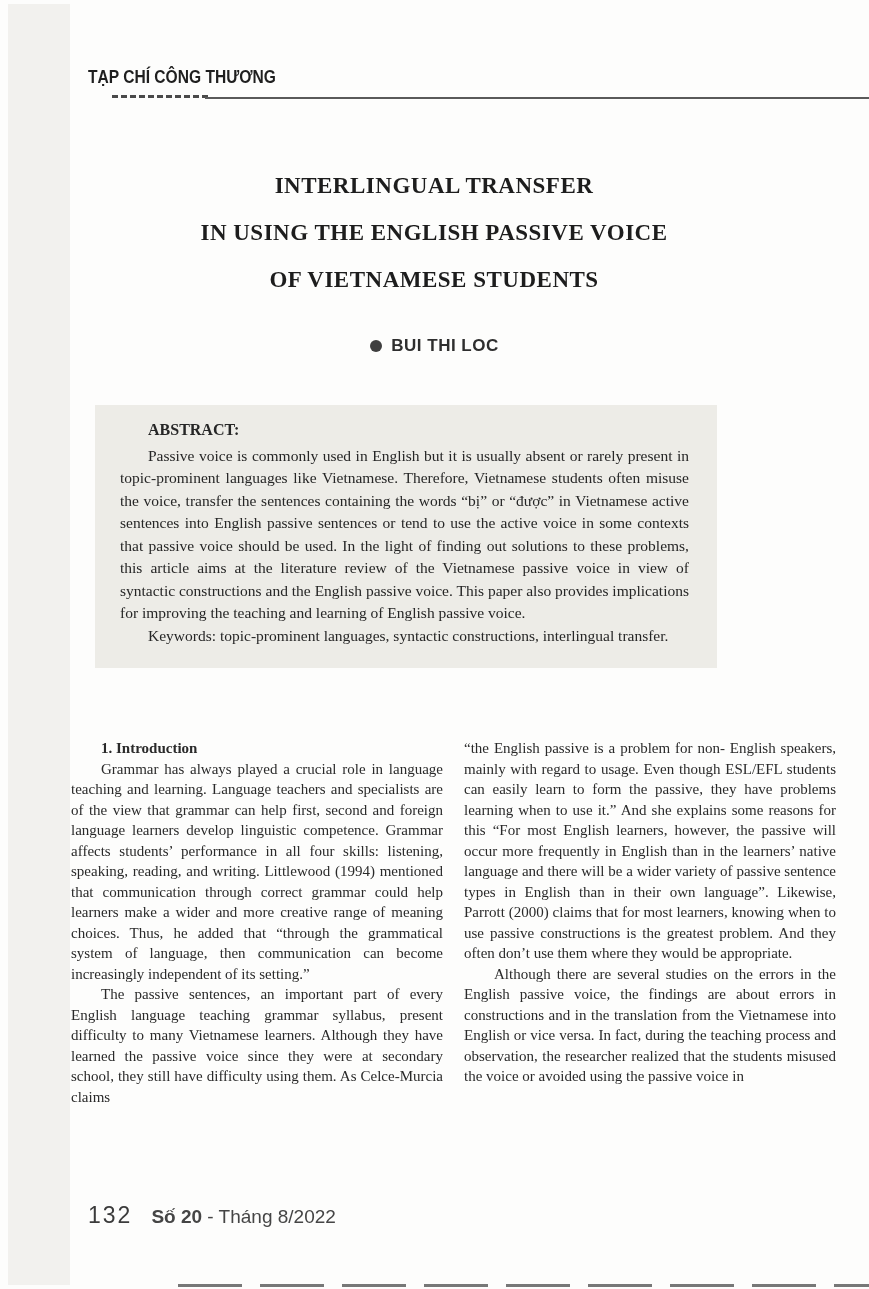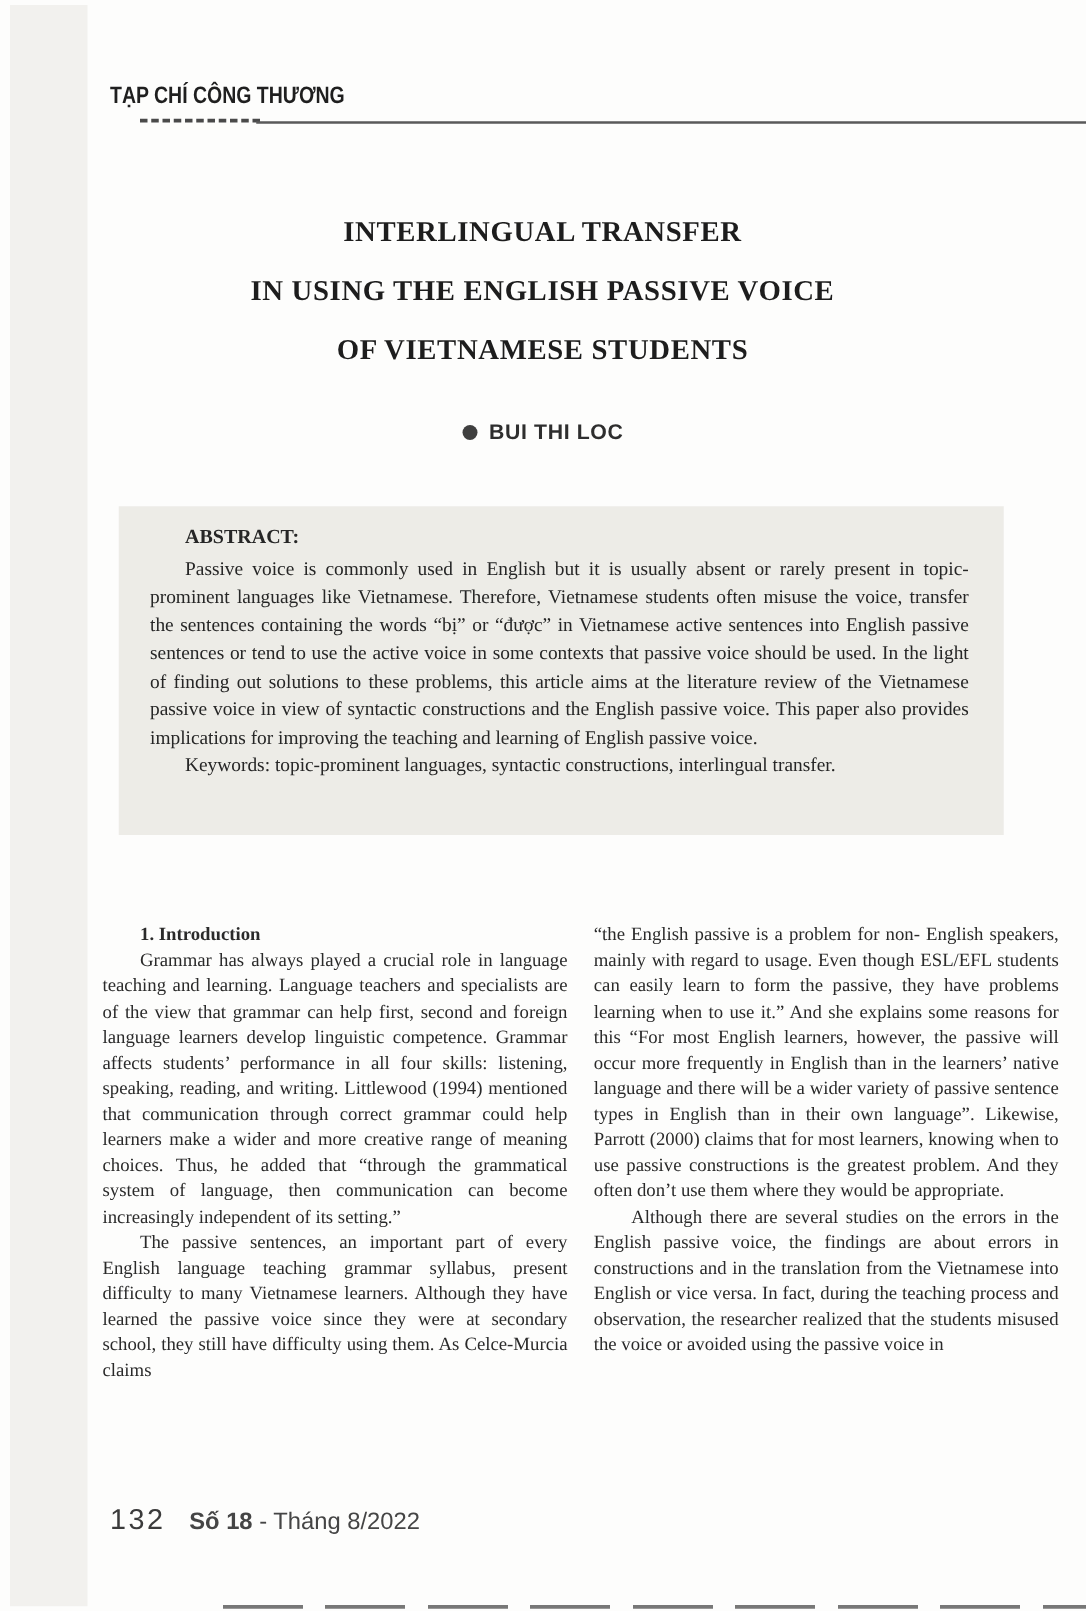--- a/index.html
+++ b/index.html
@@ -39,30 +39,30 @@
   .author-row {
     position:absolute; top:336px; left:0; width:100%;
     text-align:center; font-family:Liberation Sans, sans-serif;
     font-weight:bold; font-size:17px; color:#2e2e2e; letter-spacing:.5px;
   }
   .author-bullet {
     display:inline-block; width:12px; height:12px; border-radius:50%;
     background:#3f3f3f; margin-right:9px; vertical-align:-1px;
   }
   .abstract-box {
-    position:absolute; left:95px; top:405px; width:708px; height:263px;
+    position:absolute; left:95px; top:405px; width:622px; height:263px;
     background:#edece7; box-sizing:border-box; padding:14px 28px 0 25px;
     font-size:15.5px; line-height:22.5px; text-align:justify; color:#262626;
   }
   .abstract-heading { font-weight:bold; text-indent:28px; margin:0 0 3px 0; font-size:16px; }
   .abstract-body    { margin:0; text-indent:28px; }
   .keywords-line    { margin:0; text-indent:28px; }
   .keywords-label   { font-weight:normal; }
   .body-columns {
-    position:absolute; top:738px; left:82px; width:765px;
+    position:absolute; top:738px; left:71px; width:765px;
     display:flex; gap:21px;
   }
   .column { width:372px; font-size:15px; line-height:20.5px; text-align:justify; color:#2a2a2a; }
   .section-heading { font-weight:bold; text-indent:30px; margin:0 0 1px 0; }
   .column p { margin:0; }
   .p-indent { text-indent:30px; }
   .page-footer {
     position:absolute; left:88px; top:1202px;
     font-family:"Liberation Sans", sans-serif; color:#454545; font-size:19px;
     white-space:nowrap;
@@ -101,16 +101,16 @@
     <p class="p-indent">Grammar has always played a crucial role in language teaching and learning. Language teachers and specialists are of the view that grammar can help first, second and foreign language learners develop linguistic competence. Grammar affects students’ performance in all four skills: listening, speaking, reading, and writing. Littlewood (1994) mentioned that communication through correct grammar could help learners make a wider and more creative range of meaning choices. Thus, he added that “through the grammatical system of language, then communication can become increasingly independent of its setting.”</p>
     <p class="p-indent">The passive sentences, an important part of every English language teaching grammar syllabus, present difficulty to many Vietnamese learners. Although they have learned the passive voice since they were at secondary school, they still have difficulty using them. As Celce-Murcia claims</p>
   </div>
   <div class="column">
     <p>“the English passive is a problem for non- English speakers, mainly with regard to usage. Even though ESL/EFL students can easily learn to form the passive, they have problems learning when to use it.” And she explains some reasons for this “For most English learners, however, the passive will occur more frequently in English than in the learners’ native language and there will be a wider variety of passive sentence types in English than in their own language”. Likewise, Parrott (2000) claims that for most learners, knowing when to use passive constructions is the greatest problem. And they often don’t use them where they would be appropriate.</p>
     <p class="p-indent">Although there are several studies on the errors in the English passive voice, the findings are about errors in constructions and in the translation from the Vietnamese into English or vice versa. In fact, during the teaching process and observation, the researcher realized that the students misused the voice or avoided using the passive voice in</p>
   </div>
 </div>
 
 <div class="page-footer">
-  <span class="page-number">132</span><span class="issue-label">Số 18</span><span> - Tháng 8/2022</span>
+  <span class="page-number">132</span><span class="issue-label">Số 20</span><span> - Tháng 8/2022</span>
 </div>
 
 <div class="scan-bottom-edge"></div>
 
 </body></html>

